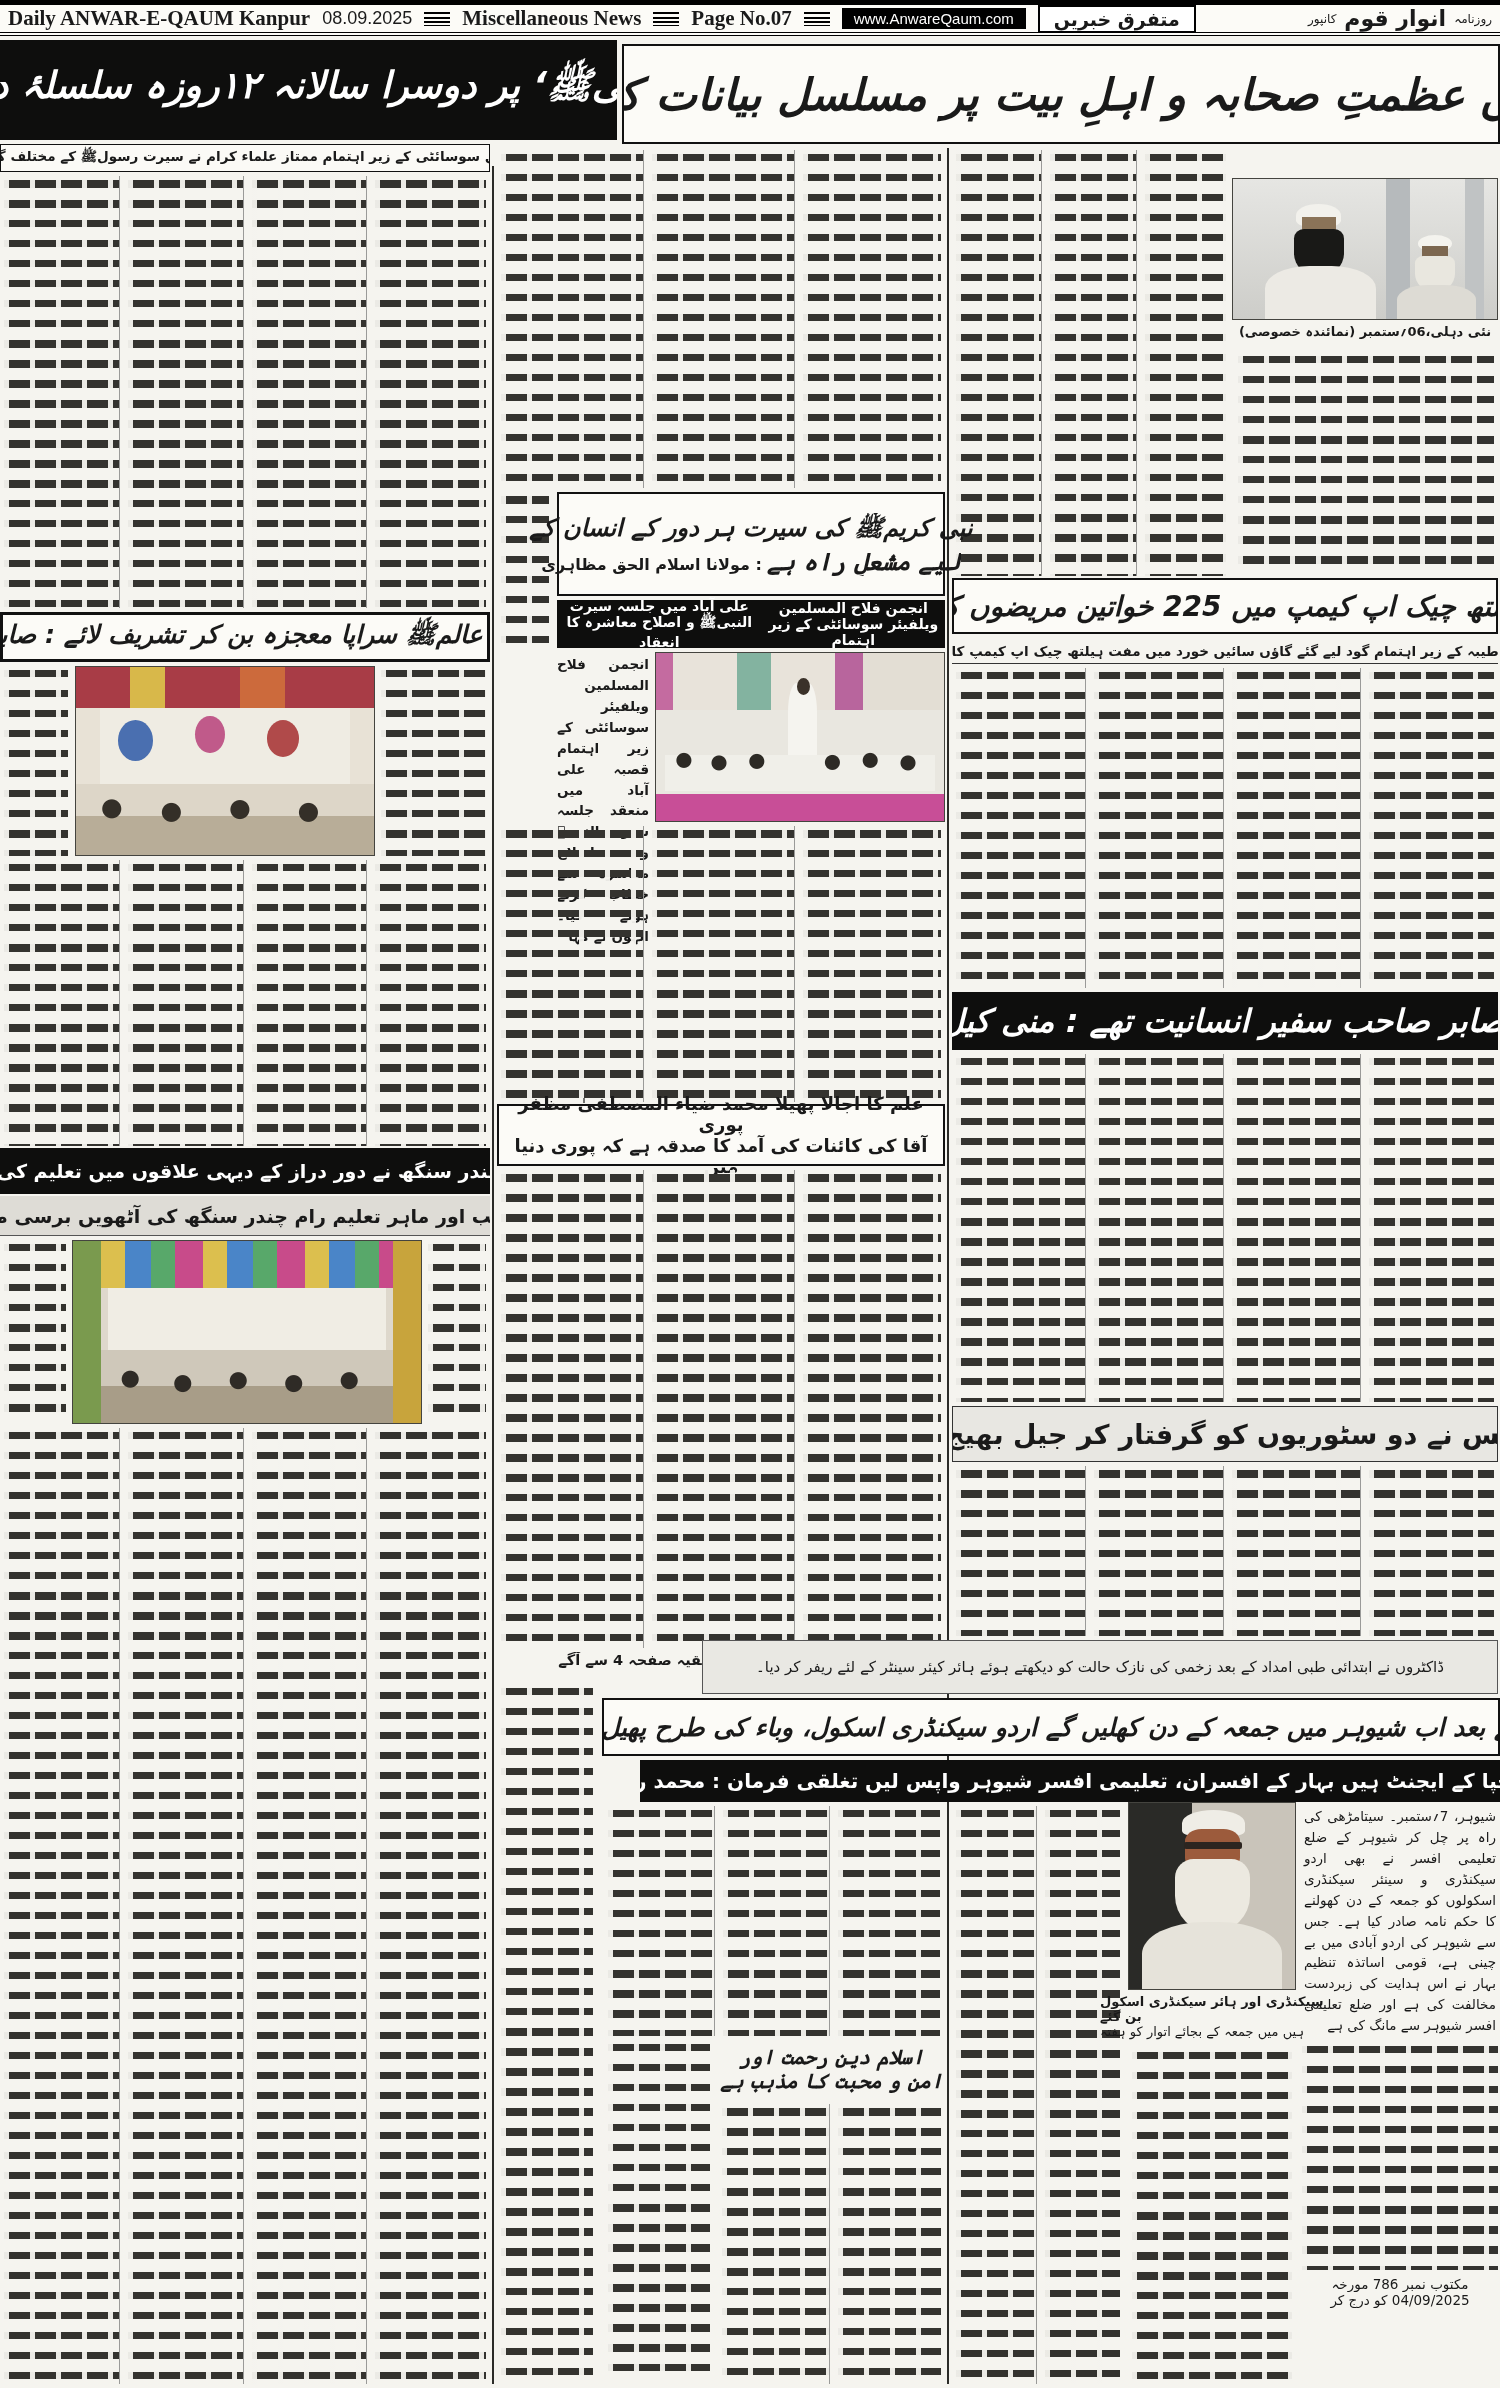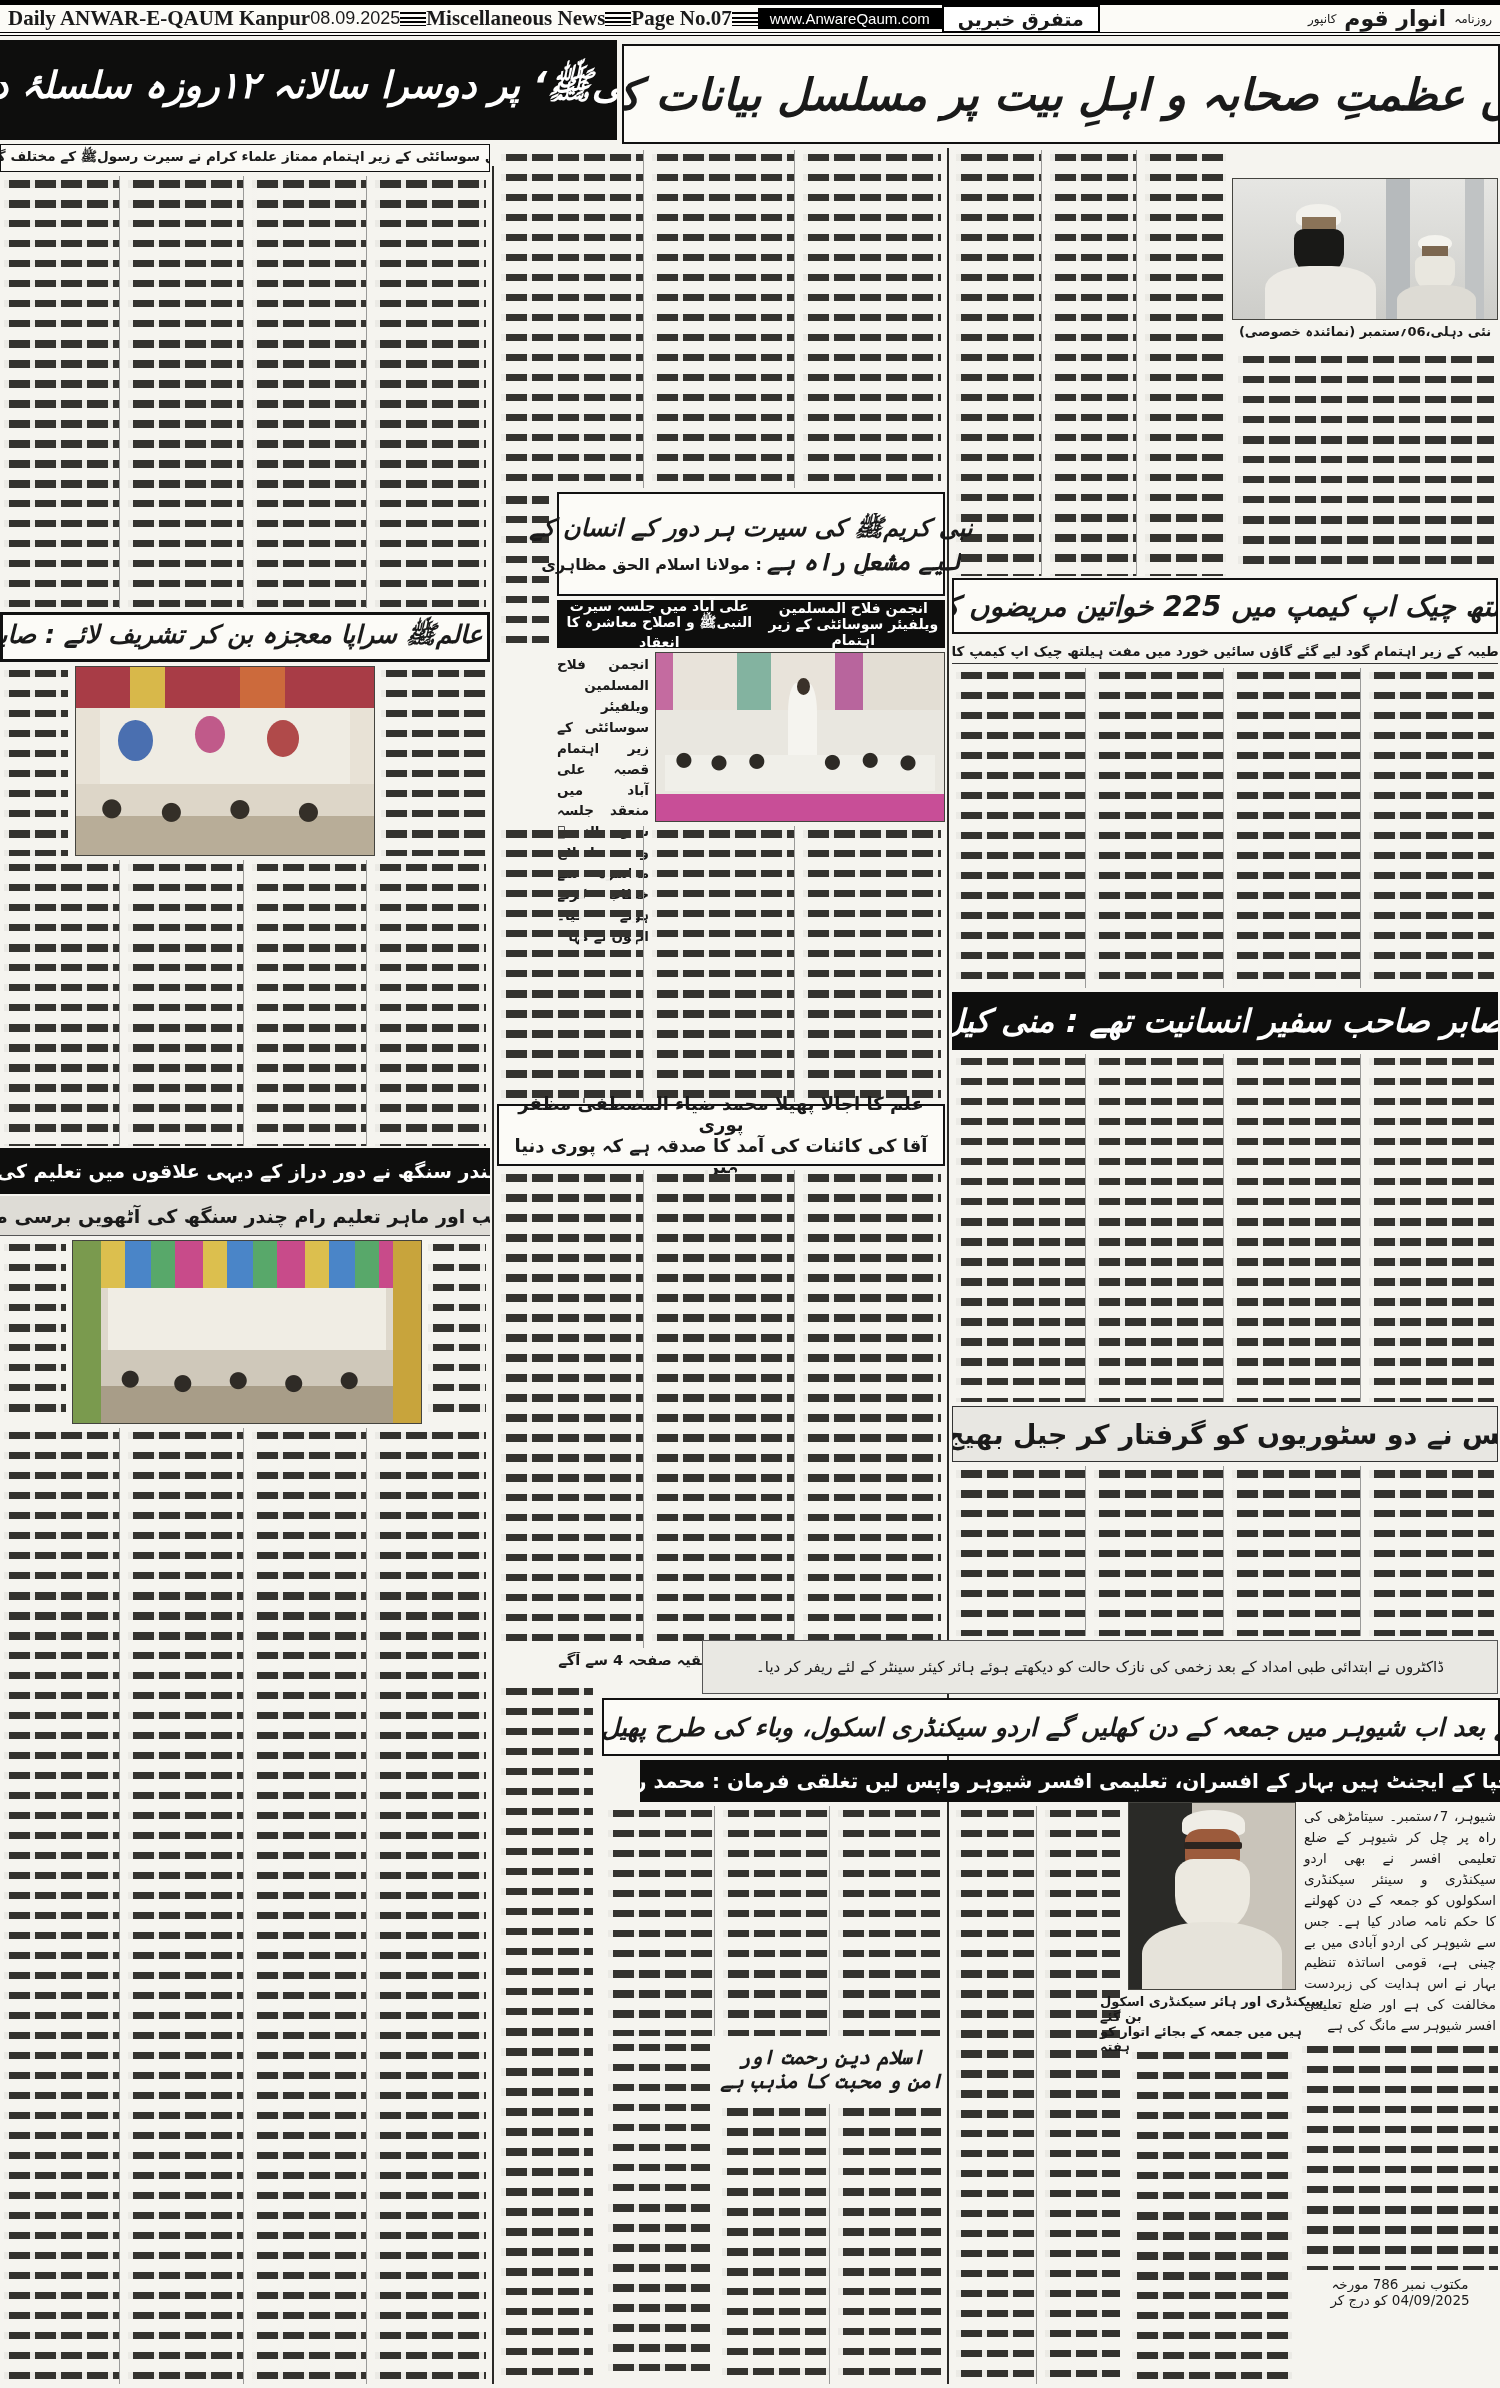--- a/index.html
+++ b/index.html
@@ -6,21 +6,21 @@
   .page{position:relative;width:1500px;height:2388px;background:#f5f4ef;
         font-family:"DejaVu Sans",sans-serif;color:#1a1a1a;overflow:hidden;margin:0 auto;}
   .abs{position:absolute;box-sizing:border-box;}
   .urdu{direction:rtl;font-family:"DejaVu Sans",sans-serif;}
   .center{display:flex;align-items:center;justify-content:center;text-align:center;}
   .banner{background:#0e0e0d;color:#fff;}
   .nowrap{white-space:nowrap;overflow:hidden;}
   
   .header{position:absolute;top:0;left:0;right:0;height:36px;background:#fcfbf7;
           border-top:5px solid #000;border-bottom:4px double #000;
-          display:flex;align-items:center;padding:0 8px;box-sizing:border-box;
+          display:flex;align-items:center;gap:12px;padding:0 8px;box-sizing:border-box;
           font-family:"Liberation Serif",serif;}
   .hdr-title{font-size:21px;font-weight:bold;}
   .hdr-date{font-family:"Liberation Sans",sans-serif;font-weight:normal;font-size:18px;}
   .lines-icon{width:26px;height:14px;flex:0 0 auto;
           background:repeating-linear-gradient(180deg,#000 0 2px,rgba(0,0,0,0) 2px 4.5px);}
   .www-box{background:#000;color:#fff;font-family:"Liberation Sans",sans-serif;
           font-size:15px;padding:2px 12px;}
   .sec-ur{border:2px solid #000;padding:1px 14px;font-weight:bold;font-size:19px;background:#fff;}
   .masthead{display:flex;align-items:center;gap:8px;margin-left:auto;}
   .mast-sm{font-size:12px;} .mast-big{font-size:22px;font-weight:bold;text-align:center;}
@@ -289,21 +289,21 @@
 
   <div class="abs photo" style="left:1128px;top:1802px;width:168px;height:188px;background:linear-gradient(90deg,#2a2a27 0 38%,#c9c4ba 38% 100%);">
     <div class="abs" style="left:32%;top:4%;width:38%;height:14%;background:#efede6;border-radius:50% 50% 20% 20%;"></div>
     <div class="abs" style="left:34%;top:14%;width:33%;height:22%;background:#9c5b3c;border-radius:30%;"></div>
     <div class="abs" style="left:33%;top:21%;width:35%;height:4%;background:#2c2520;border-radius:2px;"></div>
     <div class="abs" style="left:28%;top:30%;width:45%;height:40%;background:#ece9e0;border-radius:25% 25% 50% 50%;"></div>
     <div class="abs" style="left:8%;top:64%;width:84%;height:38%;background:#e6e3da;border-radius:45% 45% 0 0;"></div>
   </div>
   <div class="abs urdu" style="left:1100px;top:1994px;width:224px;height:48px;text-align:left;">
     <div style="font-size:13px;font-weight:bold;">سیکنڈری اور ہائر سیکنڈری اسکول بن گئے</div>
-    <div style="font-size:13px;font-weight:bold;">ہیں میں جمعہ کے بجائے اتوار کو ہفتہ</div>
+    <div style="font-size:13px;font-weight:normal;">ہیں میں جمعہ کے بجائے اتوار کو ہفتہ</div>
   </div>
   <div class="abs cols" style="left:1128px;top:2048px;width:168px;height:336px;">
     <div class="col sim"></div>
   </div>
 
   <div class="abs" style="left:1302px;top:1806px;width:196px;height:578px;">
     <div class="urdu smalltxt" style="padding:0 2px;">شیوہر، 7؍ستمبر۔ سیتامڑھی کی راہ پر چل کر شیوہر کے ضلع تعلیمی افسر نے بھی اردو سیکنڈری و سینئر سیکنڈری اسکولوں کو جمعہ کے دن کھولنے کا حکم نامہ صادر کیا ہے۔ جس سے شیوہر کی اردو آبادی میں بے چینی ہے، قومی اساتذہ تنظیم بہار نے اس ہدایت کی زبردست مخالفت کی ہے اور ضلع تعلیمی افسر شیوہر سے مانگ کی ہے</div>
     <div class="sim" style="height:228px;margin-top:6px;"></div>
     <div class="urdu nowrap" style="font-size:13.5px;text-align:center;margin-top:6px;">مکتوب نمبر 786 مورخہ</div>
     <div class="urdu nowrap" style="font-size:13.5px;text-align:center;">04/09/2025 کو درج کر</div>

